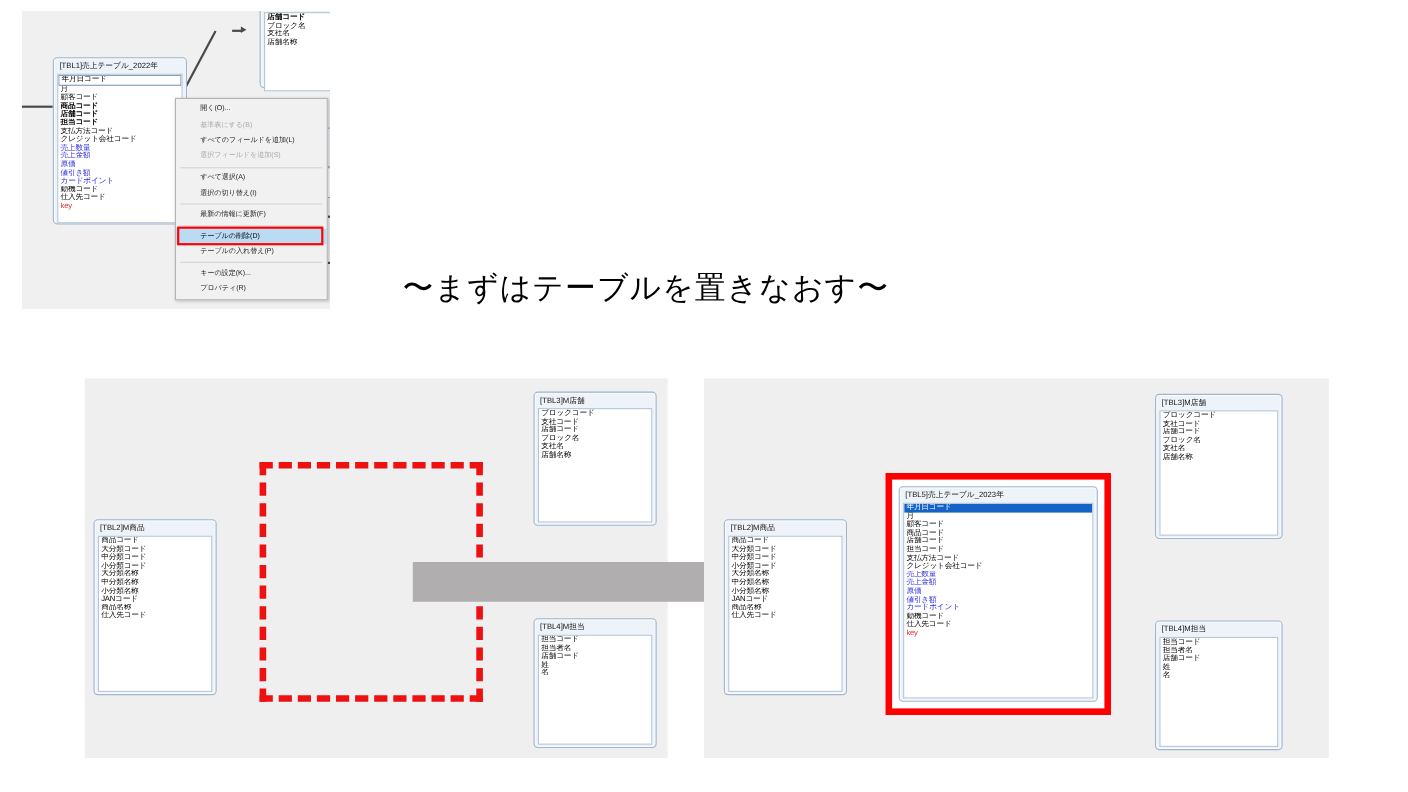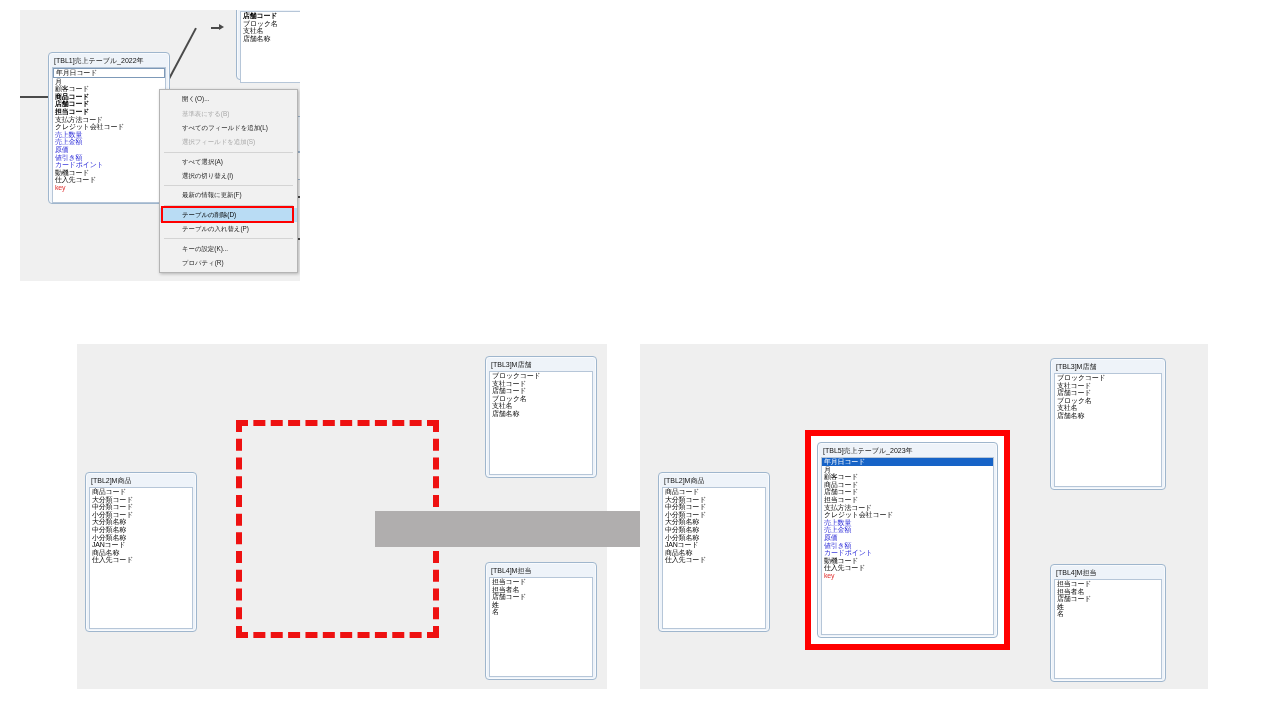--- a/index.html
+++ b/index.html
@@ -170,20 +170,21 @@
       <div class="mi">テーブルの入れ替え(P)</div>
       <div class="sep"></div>
       <div class="mi">キーの設定(K)...</div>
       <div class="mi">プロパティ(R)</div>
     </div>
 
   <div class="abs" id="ctx-redbox"></div>
 </div>
 
 <div class="abs" id="title">
+  <div>〜まずはテーブルを置きなおす〜</div>
 </div>
 
 <div class="panel" id="panel-left">
 
   <div class="tbl" style="left:8px;top:128px;width:112px;height:160px;">
     <div class="cap">[TBL2]M商品</div>
     <div class="fieldbox" style="height:142px;">
         <div class="fld">商品コード</div>
         <div class="fld">大分類コード</div>
         <div class="fld">中分類コード</div>

